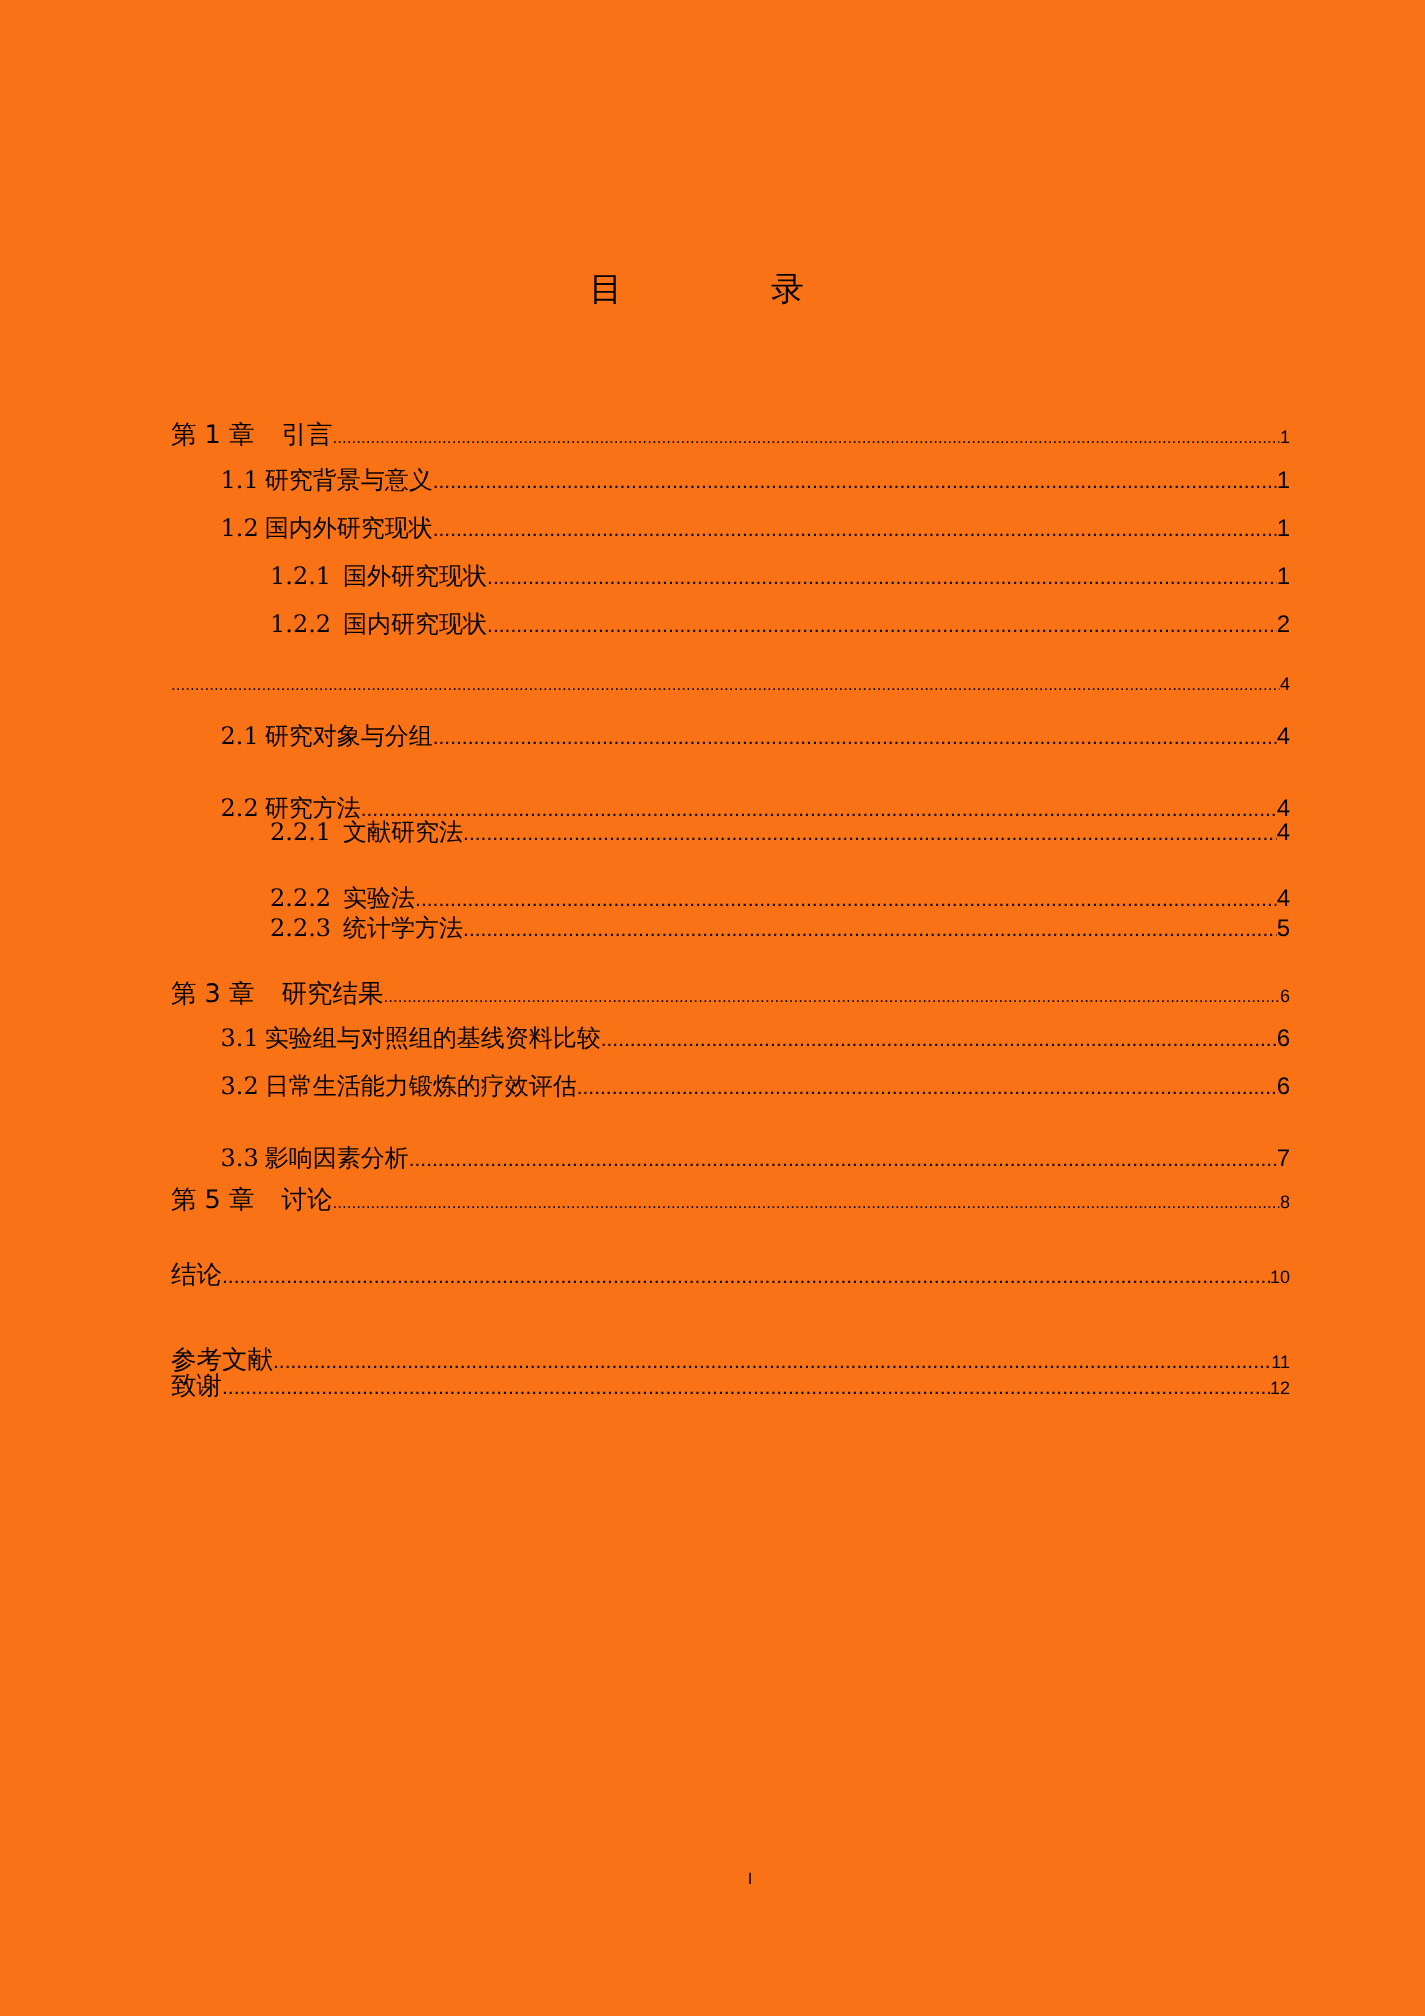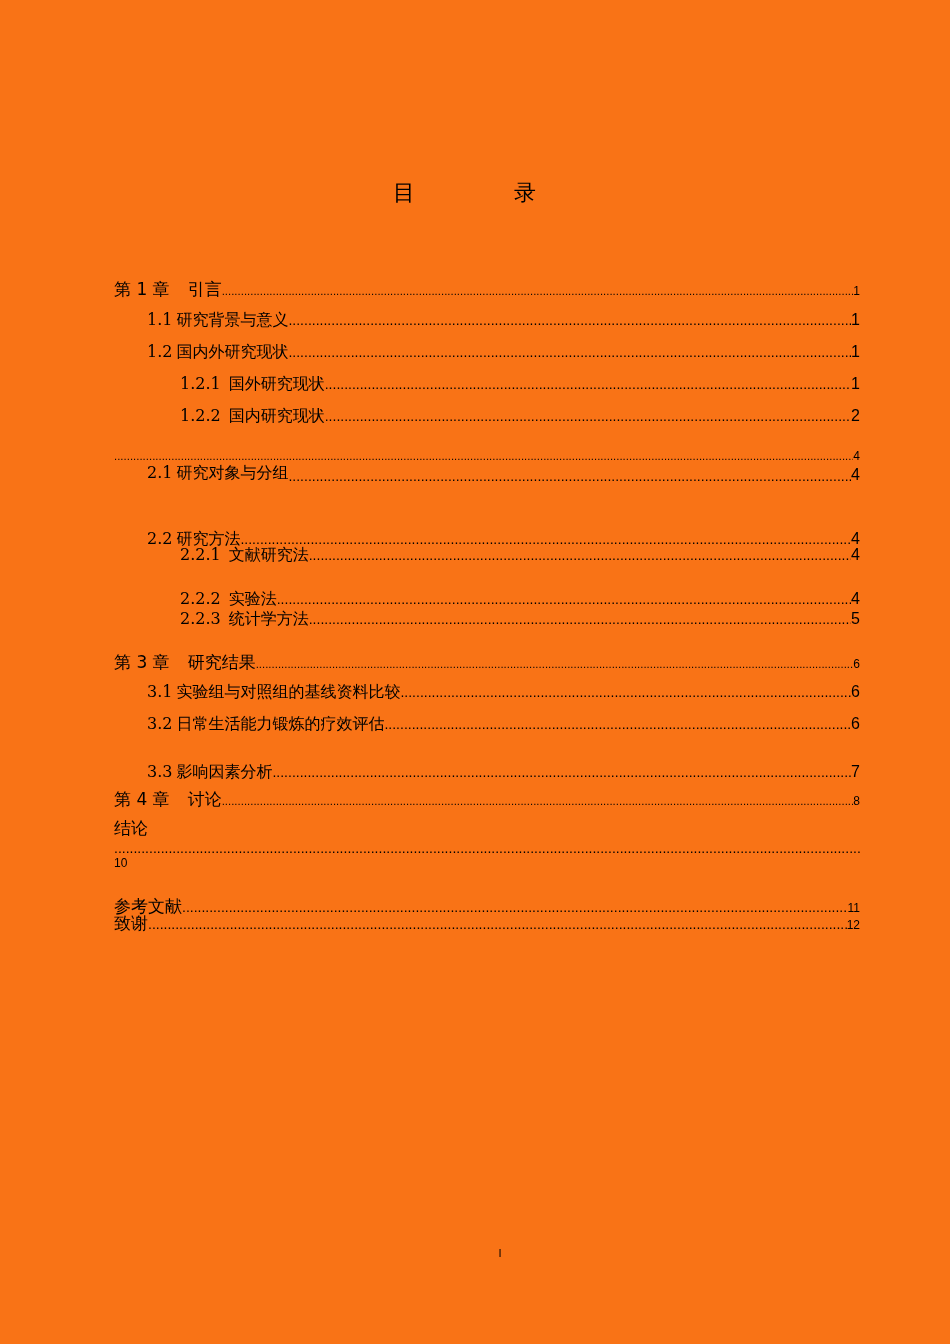--- a/index.html
+++ b/index.html
@@ -58,21 +58,21 @@
       </div>
       <div class="row sec l2" style="top: 128px;">
         <span class="label"><span class="num">1.2.2</span> <span>国内研究现状</span></span>
         <span class="leader"></span>
         <span class="page-no">2</span>
       </div>
       <div class="row chapter l0" style="top: 171px;">
         <span class="leader"></span>
         <span class="page-no">4</span>
       </div>
-      <div class="row sec l1" style="top: 185px; align-items: flex-end;">
+      <div class="row sec l1" style="top: 203px;">
         <span class="label"><span class="num">2.1</span> <span>研究对象与分组</span></span>
         <span class="leader"></span>
         <span class="page-no">4</span>
       </div>
       <div class="row sec l1" style="top: 251px;">
         <span class="label"><span class="num">2.2</span> <span>研究方法</span></span>
         <span class="leader"></span>
         <span class="page-no">4</span>
       </div>
       <div class="row sec l2" style="top: 267px;">
@@ -104,25 +104,25 @@
         <span class="label"><span class="num">3.2</span> <span>日常生活能力锻炼的疗效评估</span></span>
         <span class="leader"></span>
         <span class="page-no">6</span>
       </div>
       <div class="row sec l1" style="top: 484px;">
         <span class="label"><span class="num">3.3</span> <span>影响因素分析</span></span>
         <span class="leader"></span>
         <span class="page-no">7</span>
       </div>
       <div class="row chapter l0" style="top: 510px;">
-        <span class="label"><span class="num">第 4 章</span><span>讨论</span></span>
+        <span class="label"><span class="num">第 5 章</span><span>讨论</span></span>
         <span class="leader"></span>
         <span class="page-no">8</span>
       </div>
-      <div class="row plain l0" style="top: 539px; flex-direction: column;">
+      <div class="row plain l0" style="top: 560px;">
         <span class="label"><span>结论</span></span>
         <span class="leader"></span>
         <span class="page-no">10</span>
       </div>
       <div class="row plain l0" style="top: 593px; margin-top: 24px;">
         <span class="label"><span>参考文献</span></span>
         <span class="leader"></span>
         <span class="page-no">11</span>
       </div>
       <div class="row plain l0" style="top: 634px;">

